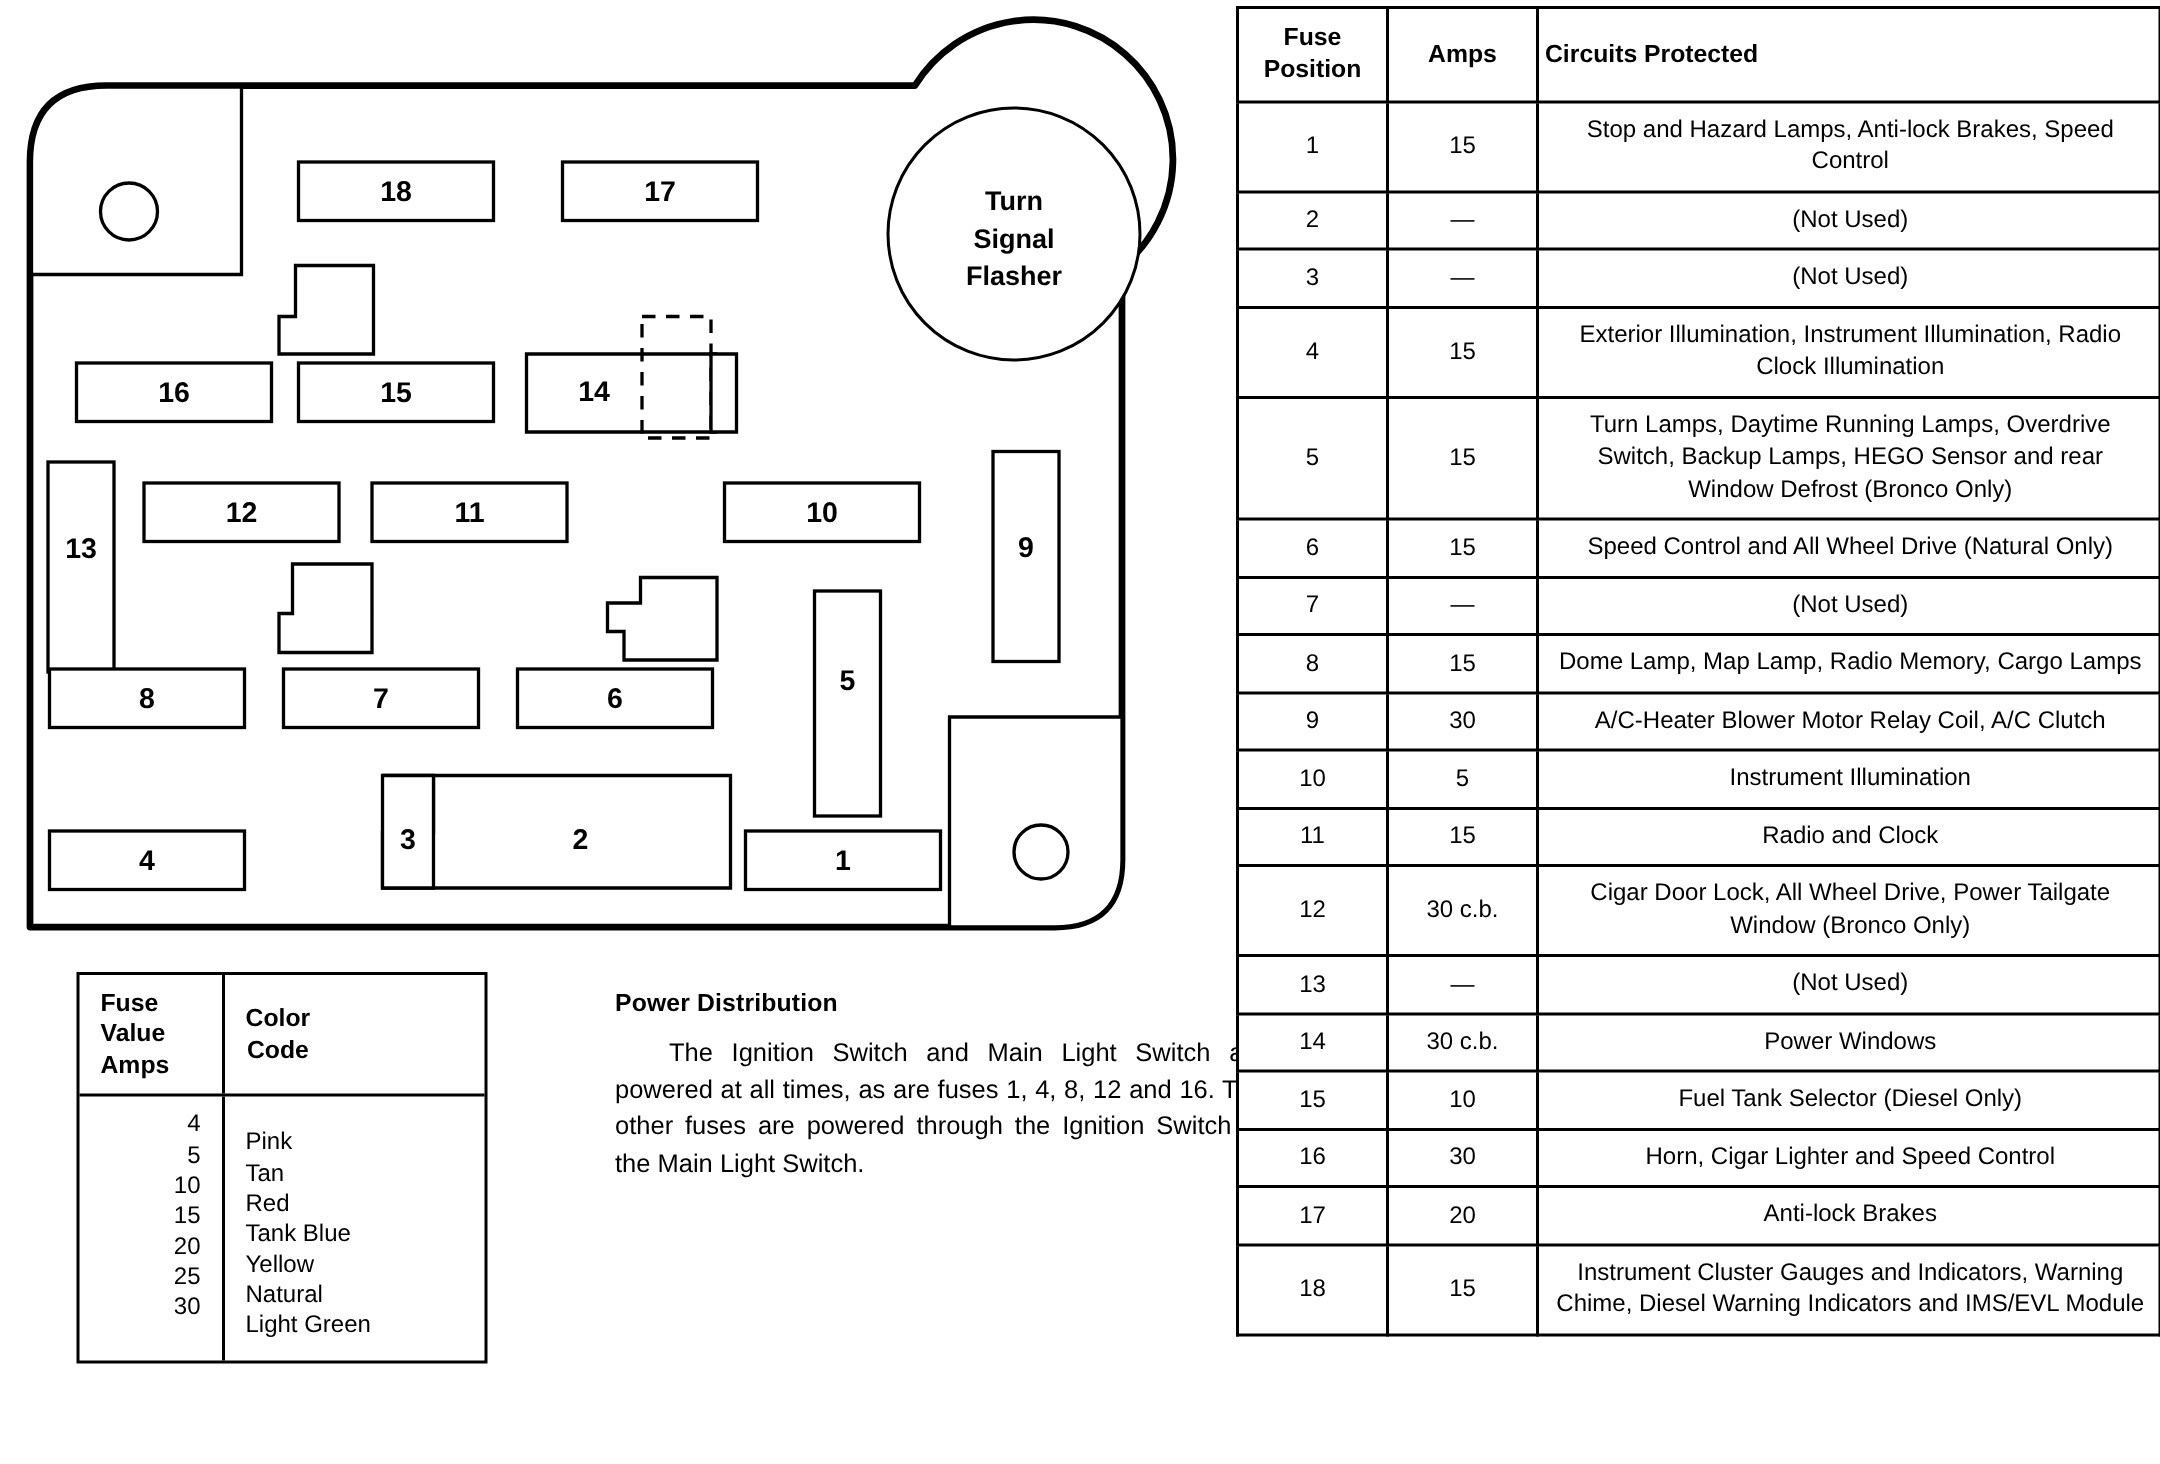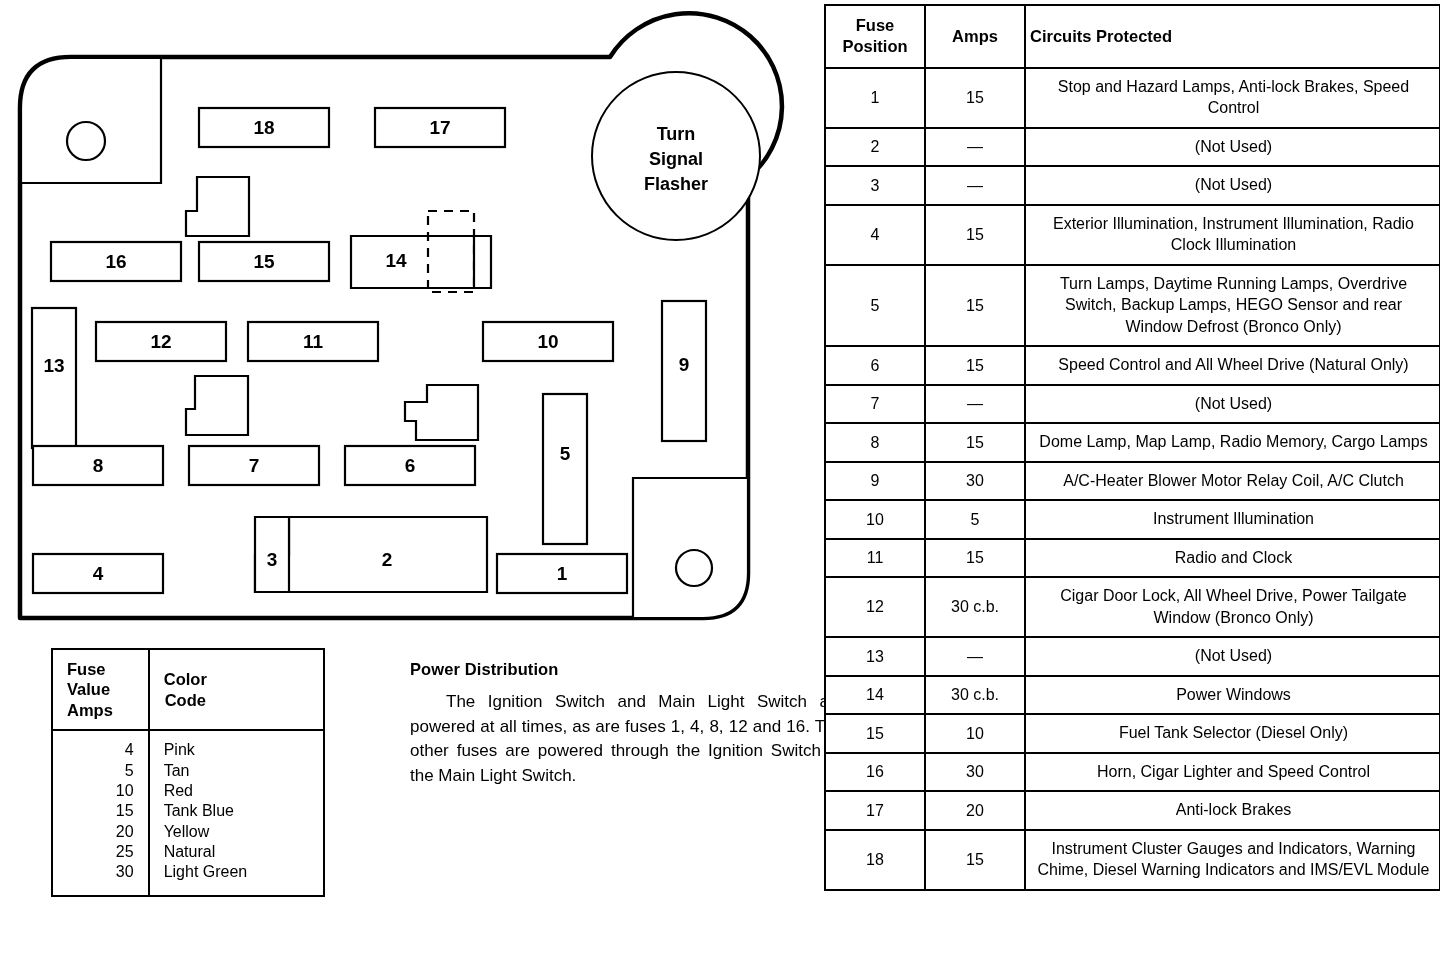--- a/index.html
+++ b/index.html
@@ -108,20 +108,21 @@
     width: 98px;
     border-right: 2px solid #000;
     padding: 9px 14px 13px 0;
     text-align: right;
     box-sizing: border-box;
   }
   #legend-body .lb-color {
     width: 176px;
     padding: 9px 0 13px 14px;
     box-sizing: border-box;
+    margin-top: 12px;
   }
   .legend-line {
     font-size: 16px;
     line-height: 20.3px;
     white-space: nowrap;
   }
 
   
   #prose {
     position: absolute;

